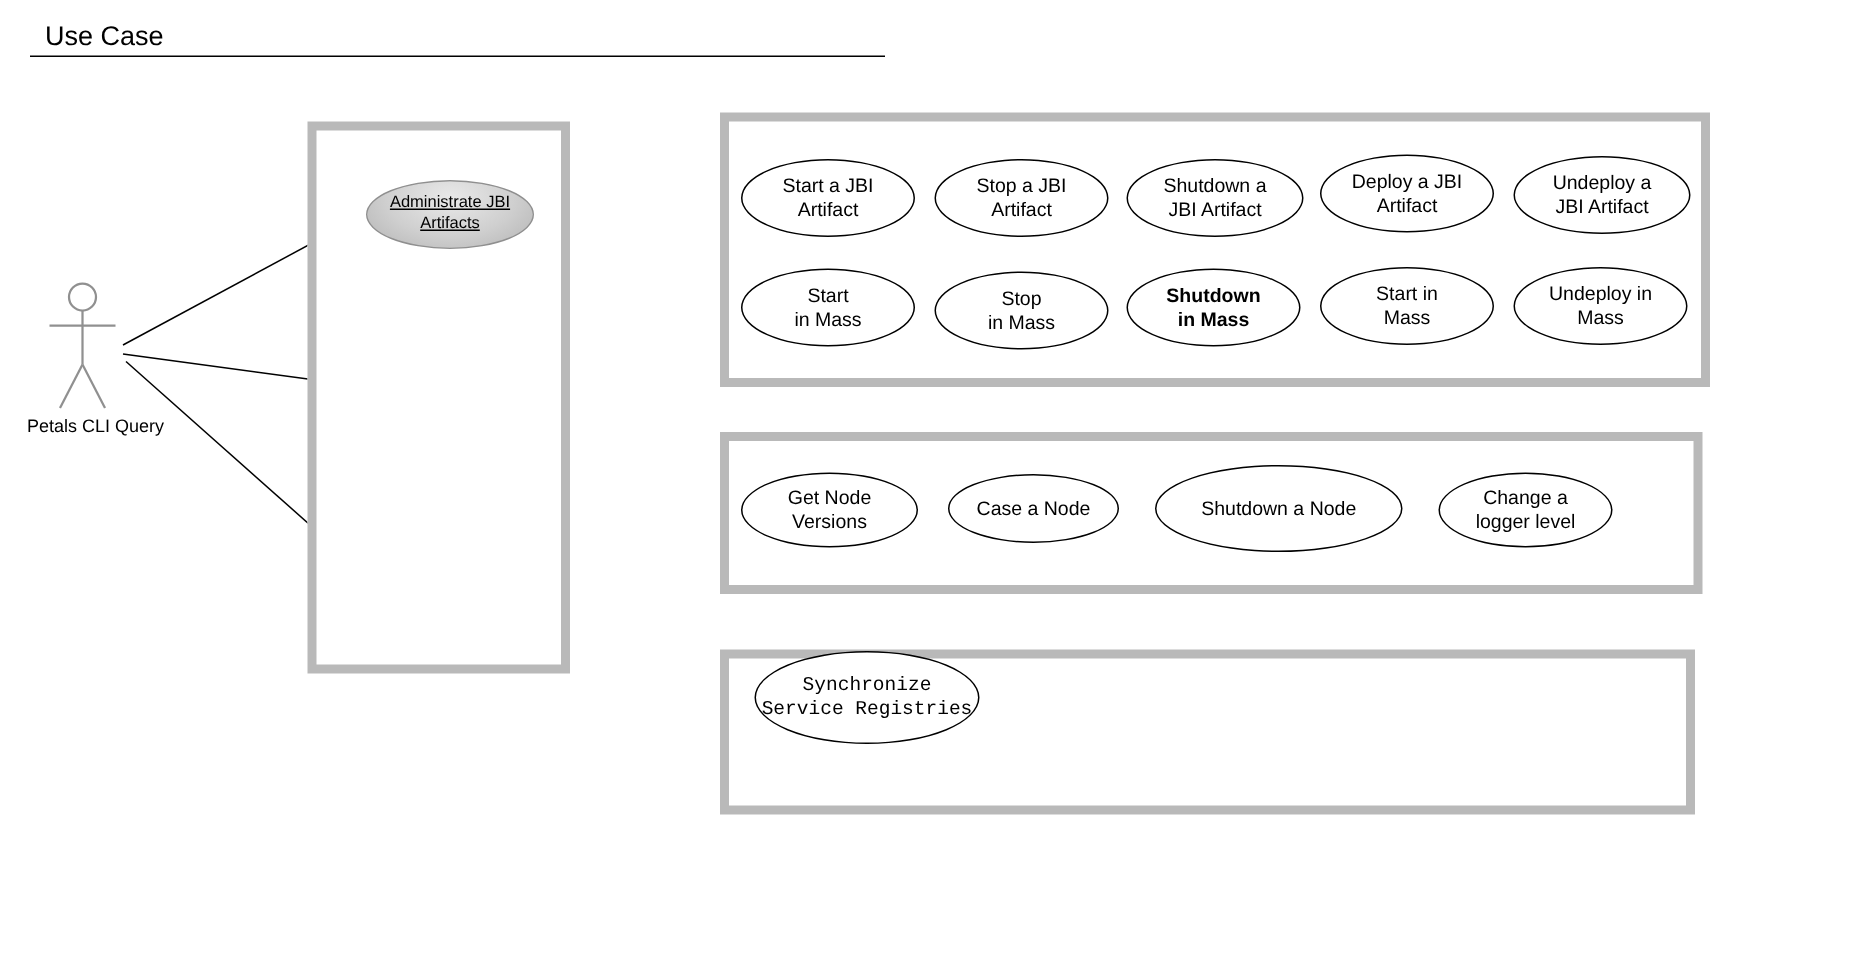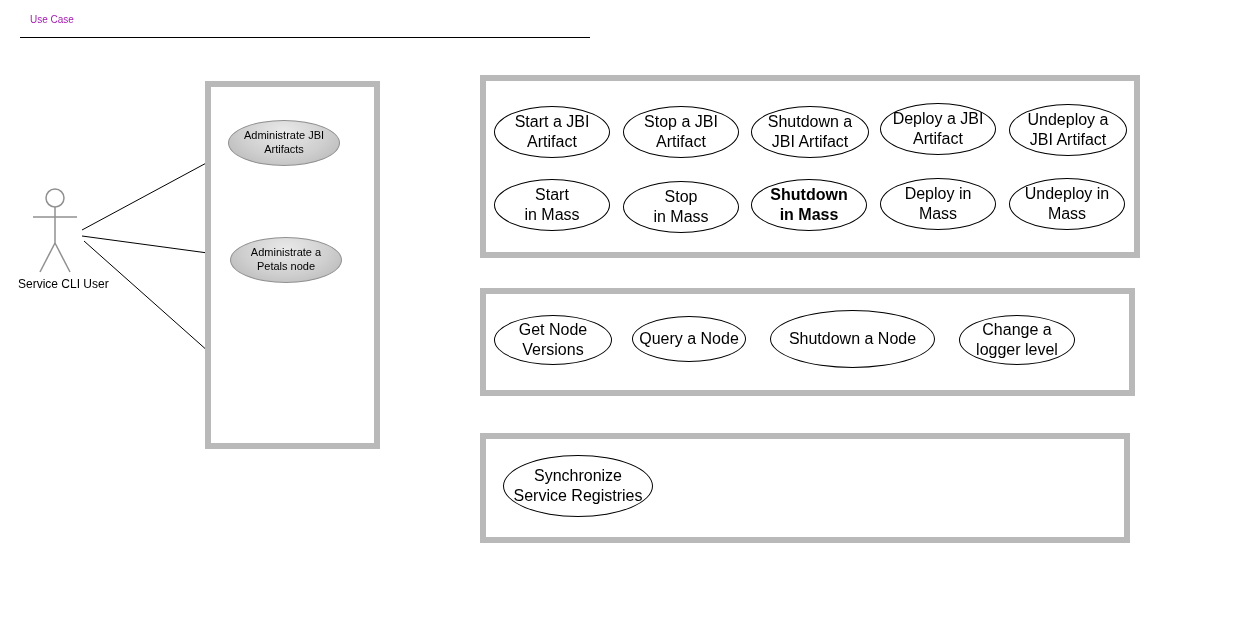--- a/index.html
+++ b/index.html
@@ -13,22 +13,22 @@
     position: relative;
     width: 1240px;
     height: 643px;
     background: #ffffff;
     overflow: hidden;
   }
   .title {
     position: absolute;
     left: 30px;
     top: 14px;
-    font-size: 10px;
-    color: #a21caf;
+    font-size: 18px;
+    color: #000000;
     white-space: nowrap;
   }
   .title-rule {
     position: absolute;
     left: 20px;
     top: 37px;
     width: 570px;
     border-top: 1px solid #000;
     height: 0;
   }
@@ -45,21 +45,21 @@
     align-items: center;
     justify-content: center;
     text-align: center;
     white-space: pre-line;
     line-height: 1.25;
     box-sizing: border-box;
   }
   .ellipse.white {
     background: #ffffff;
     border: 1px solid #000;
-    font-size: 16px;
+    font-size: 13px;
   }
   .ellipse.gray {
     background: radial-gradient(ellipse at 50% 25%, #e9e9e9 0%, #cfcfcf 55%, #b3b3b3 100%);
     border: 1px solid #8f8f8f;
     font-size: 11px;
   }
   .actor-label {
     position: absolute;
     left: 18px;
     top: 277px;
@@ -81,71 +81,69 @@
   <div class="title">Use Case</div>
   <div class="title-rule"></div>
 
   <svg class="overlay" style="left:20px; top:185px;" width="120" height="100">
     <circle cx="35" cy="13" r="9" fill="none" stroke="#909090" stroke-width="1.5"></circle>
     <line x1="35" y1="22" x2="35" y2="58" stroke="#909090" stroke-width="1.5"></line>
     <line x1="13" y1="32" x2="57" y2="32" stroke="#909090" stroke-width="1.5"></line>
     <line x1="35" y1="58" x2="20" y2="87" stroke="#909090" stroke-width="1.5"></line>
     <line x1="35" y1="58" x2="50" y2="87" stroke="#909090" stroke-width="1.5"></line>
   </svg>
-  <div class="actor-label">Service CLI User</div>
+  <div class="actor-label">Petals CLI Query</div>
 
   <svg class="overlay" width="1240" height="643">
     <defs>
       <marker id="arrow" markerWidth="12" markerHeight="12" refX="9" refY="5" orient="auto" markerUnits="userSpaceOnUse">
         <path d="M1,1 L9,5 L1,9" fill="none" stroke="#000" stroke-width="1"></path>
       </marker>
     </defs>
     <line x1="82" y1="230" x2="236" y2="147" stroke="#000" stroke-width="1" marker-end="url(#arrow)"></line>
     <line x1="82" y1="236" x2="230" y2="256" stroke="#000" stroke-width="1" marker-end="url(#arrow)"></line>
     <line x1="84" y1="241" x2="236" y2="376" stroke="#000" stroke-width="1" marker-end="url(#arrow)"></line>
   </svg>
 
   <div class="frame" style="left:205px; top:81px; width:163px; height:356px;"></div>
 
-  <div class="ellipse gray" style="left:228px; top:120px; width:112px; height:46px;">Administrate JBI
+  <div class="ellipse gray" style="left:244px; top:120px; width:112px; height:46px;text-decoration:underline;">Administrate JBI
 Artifacts</div>
-  <div class="ellipse gray" style="left:230px; top:237px; width:112px; height:46px;">Administrate a
-Petals node</div>
 
   <div class="frame" style="left:480px; top:75px; width:648px; height:171px;"></div>
 
   <div class="ellipse white" style="left:494px; top:106px; width:116px; height:52px;">Start a JBI
 Artifact</div>
   <div class="ellipse white" style="left:623px; top:106px; width:116px; height:52px;">Stop a JBI
 Artifact</div>
   <div class="ellipse white" style="left:751px; top:106px; width:118px; height:52px;">Shutdown a
 JBI Artifact</div>
   <div class="ellipse white" style="left:880px; top:103px; width:116px; height:52px;">Deploy a JBI
 Artifact</div>
   <div class="ellipse white" style="left:1009px; top:104px; width:118px; height:52px;">Undeploy a
 JBI Artifact</div>
 
   <div class="ellipse white" style="left:494px; top:179px; width:116px; height:52px;">Start
 in Mass</div>
   <div class="ellipse white" style="left:623px; top:181px; width:116px; height:52px;">Stop
 in Mass</div>
   <div class="ellipse white" style="left:751px; top:179px; width:116px; height:52px;font-weight:bold;">Shutdown
 in Mass</div>
-  <div class="ellipse white" style="left:880px; top:178px; width:116px; height:52px;">Deploy in
+  <div class="ellipse white" style="left:880px; top:178px; width:116px; height:52px;">Start in
 Mass</div>
   <div class="ellipse white" style="left:1009px; top:178px; width:116px; height:52px;">Undeploy in
 Mass</div>
 
   <div class="frame" style="left:480px; top:288px; width:643px; height:96px;"></div>
 
   <div class="ellipse white" style="left:494px; top:315px; width:118px; height:50px;">Get Node
 Versions</div>
-  <div class="ellipse white" style="left:632px; top:316px; width:114px; height:46px;">Query a Node</div>
+  <div class="ellipse white" style="left:632px; top:316px; width:114px; height:46px;">Case a Node</div>
   <div class="ellipse white" style="left:959px; top:315px; width:116px; height:50px;">Change a
 logger level</div>
   <div class="ellipse white" style="left:770px; top:310px; width:165px; height:58px;">Shutdown a Node</div>
 
   <div class="frame" style="left:480px; top:433px; width:638px; height:98px;"></div>
 
-  <div class="ellipse white" style="left:503px; top:455px; width:150px; height:62px;">Synchronize
+  <div class="ellipse white" style="left:503px; top:434px; width:150px; height:62px;font-family:Liberation Mono, monospace;">Synchronize
 Service Registries</div>
 
 </div>
 
 </body></html>

